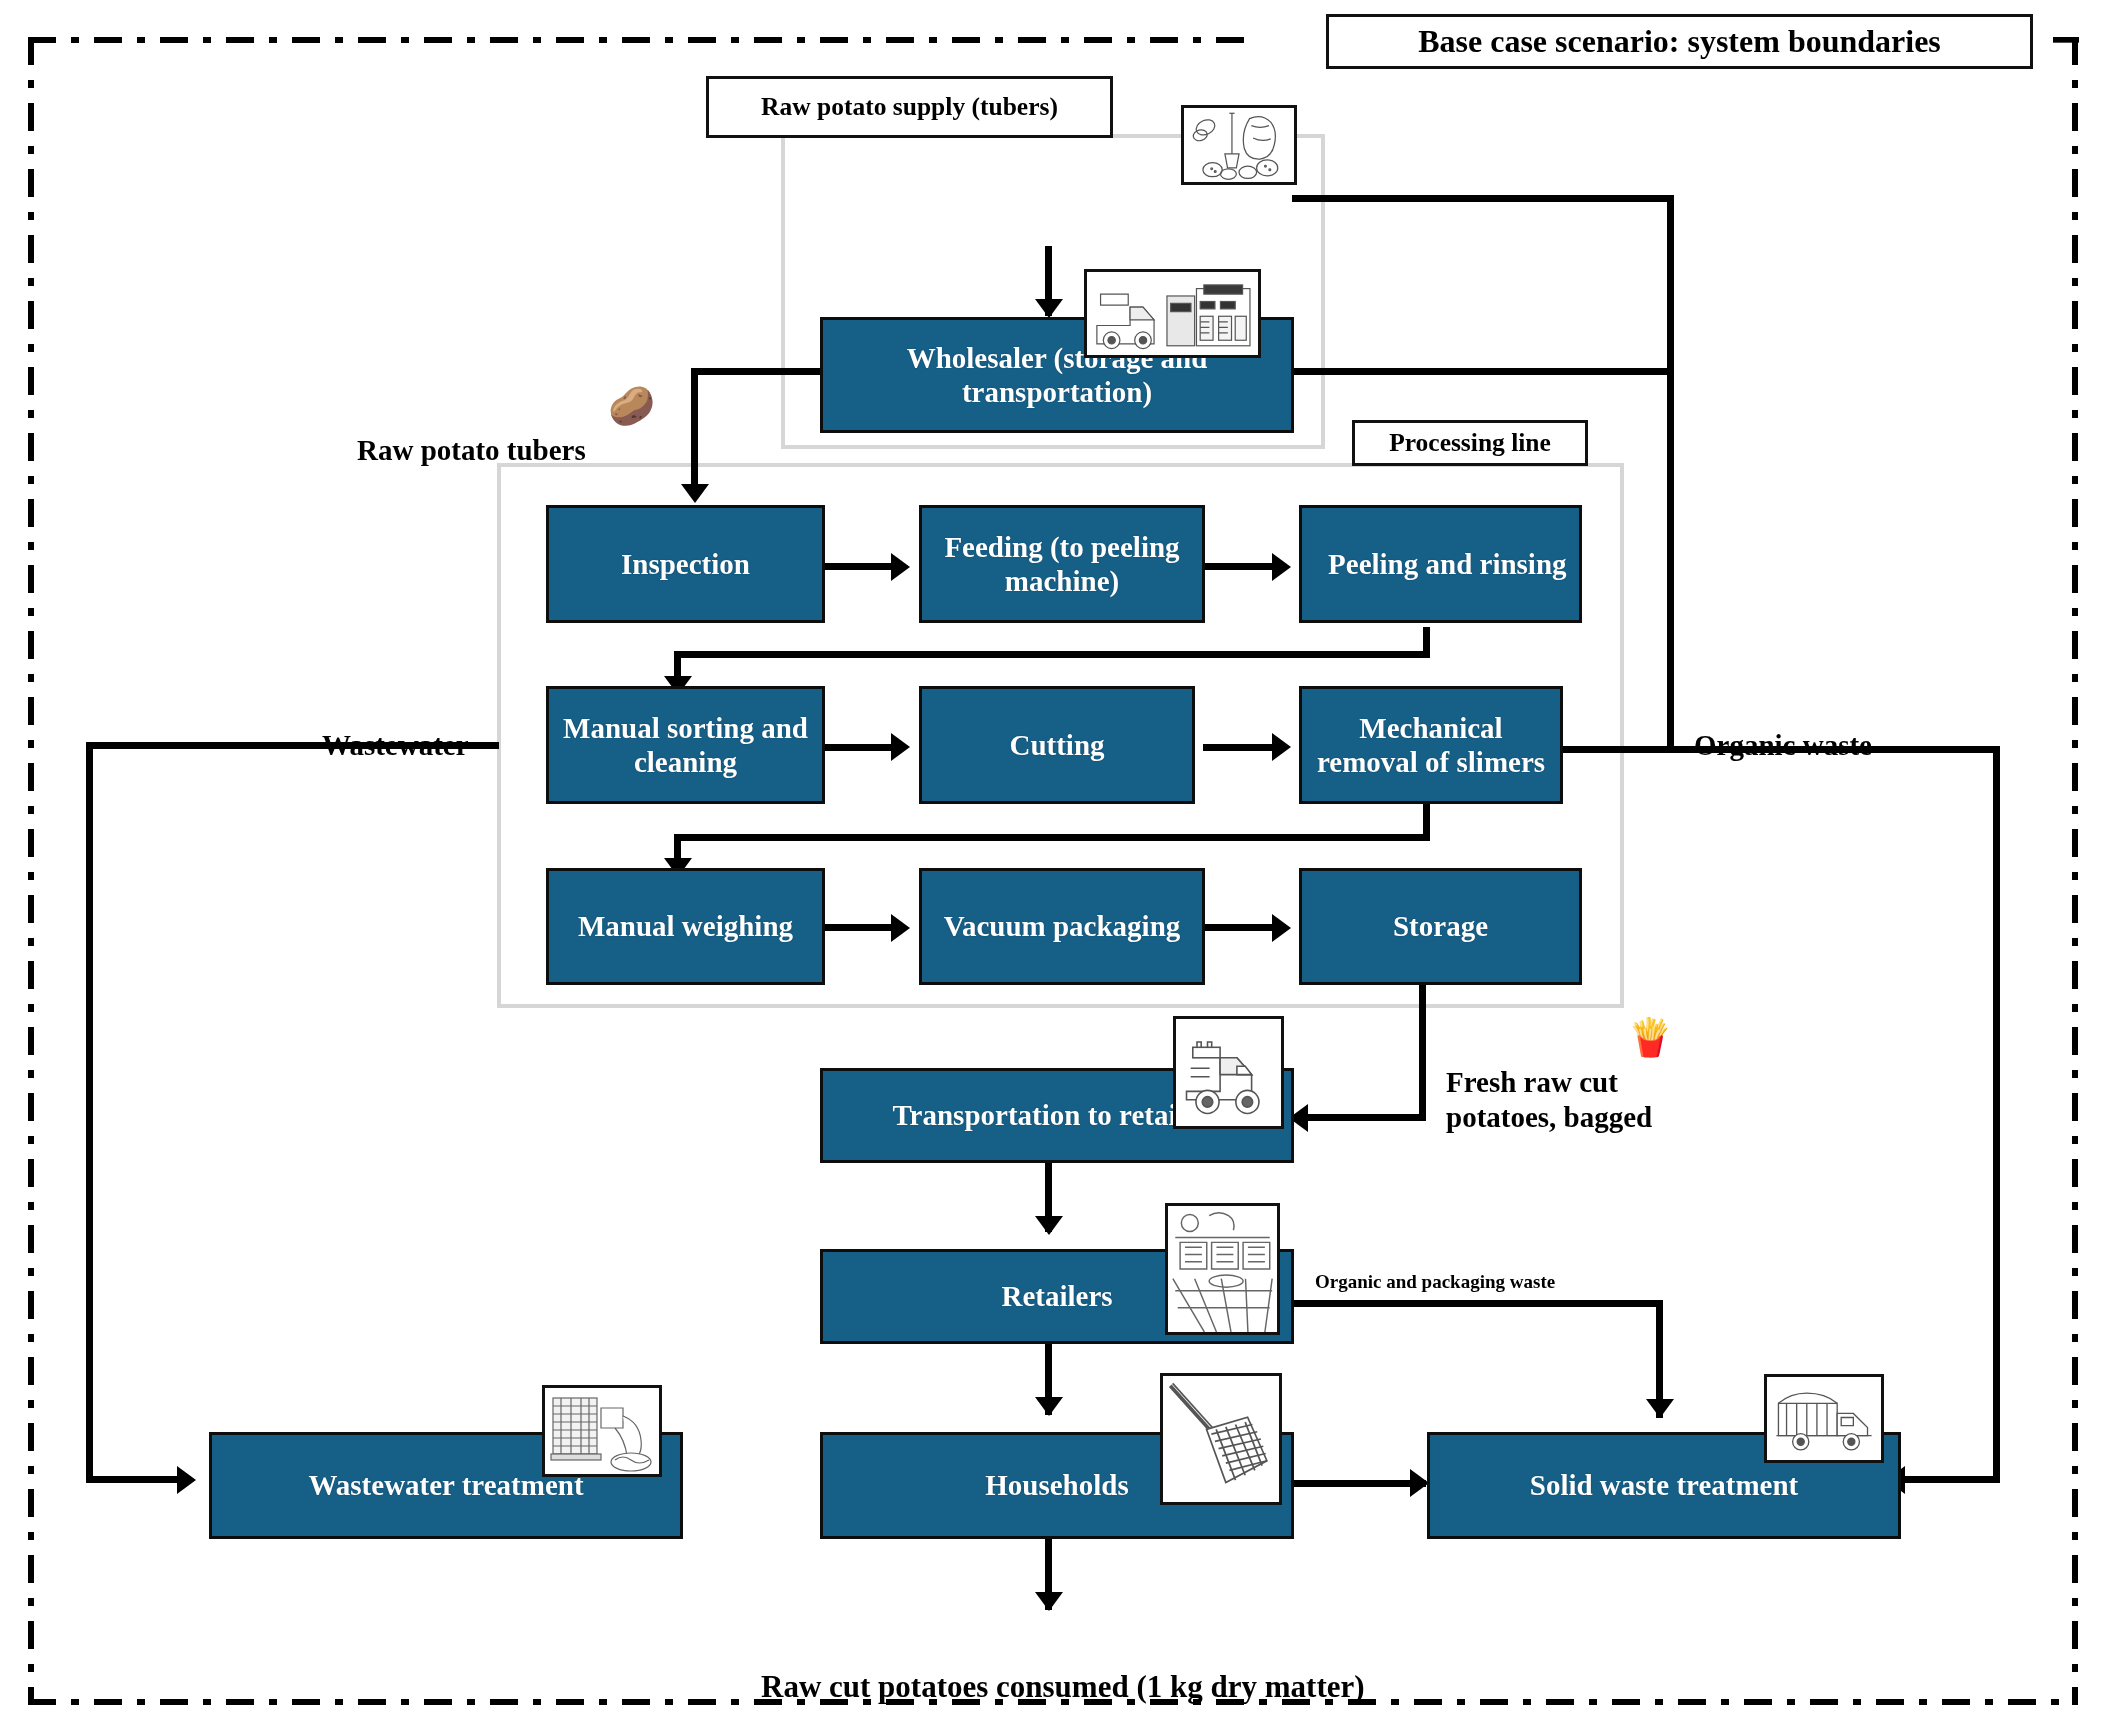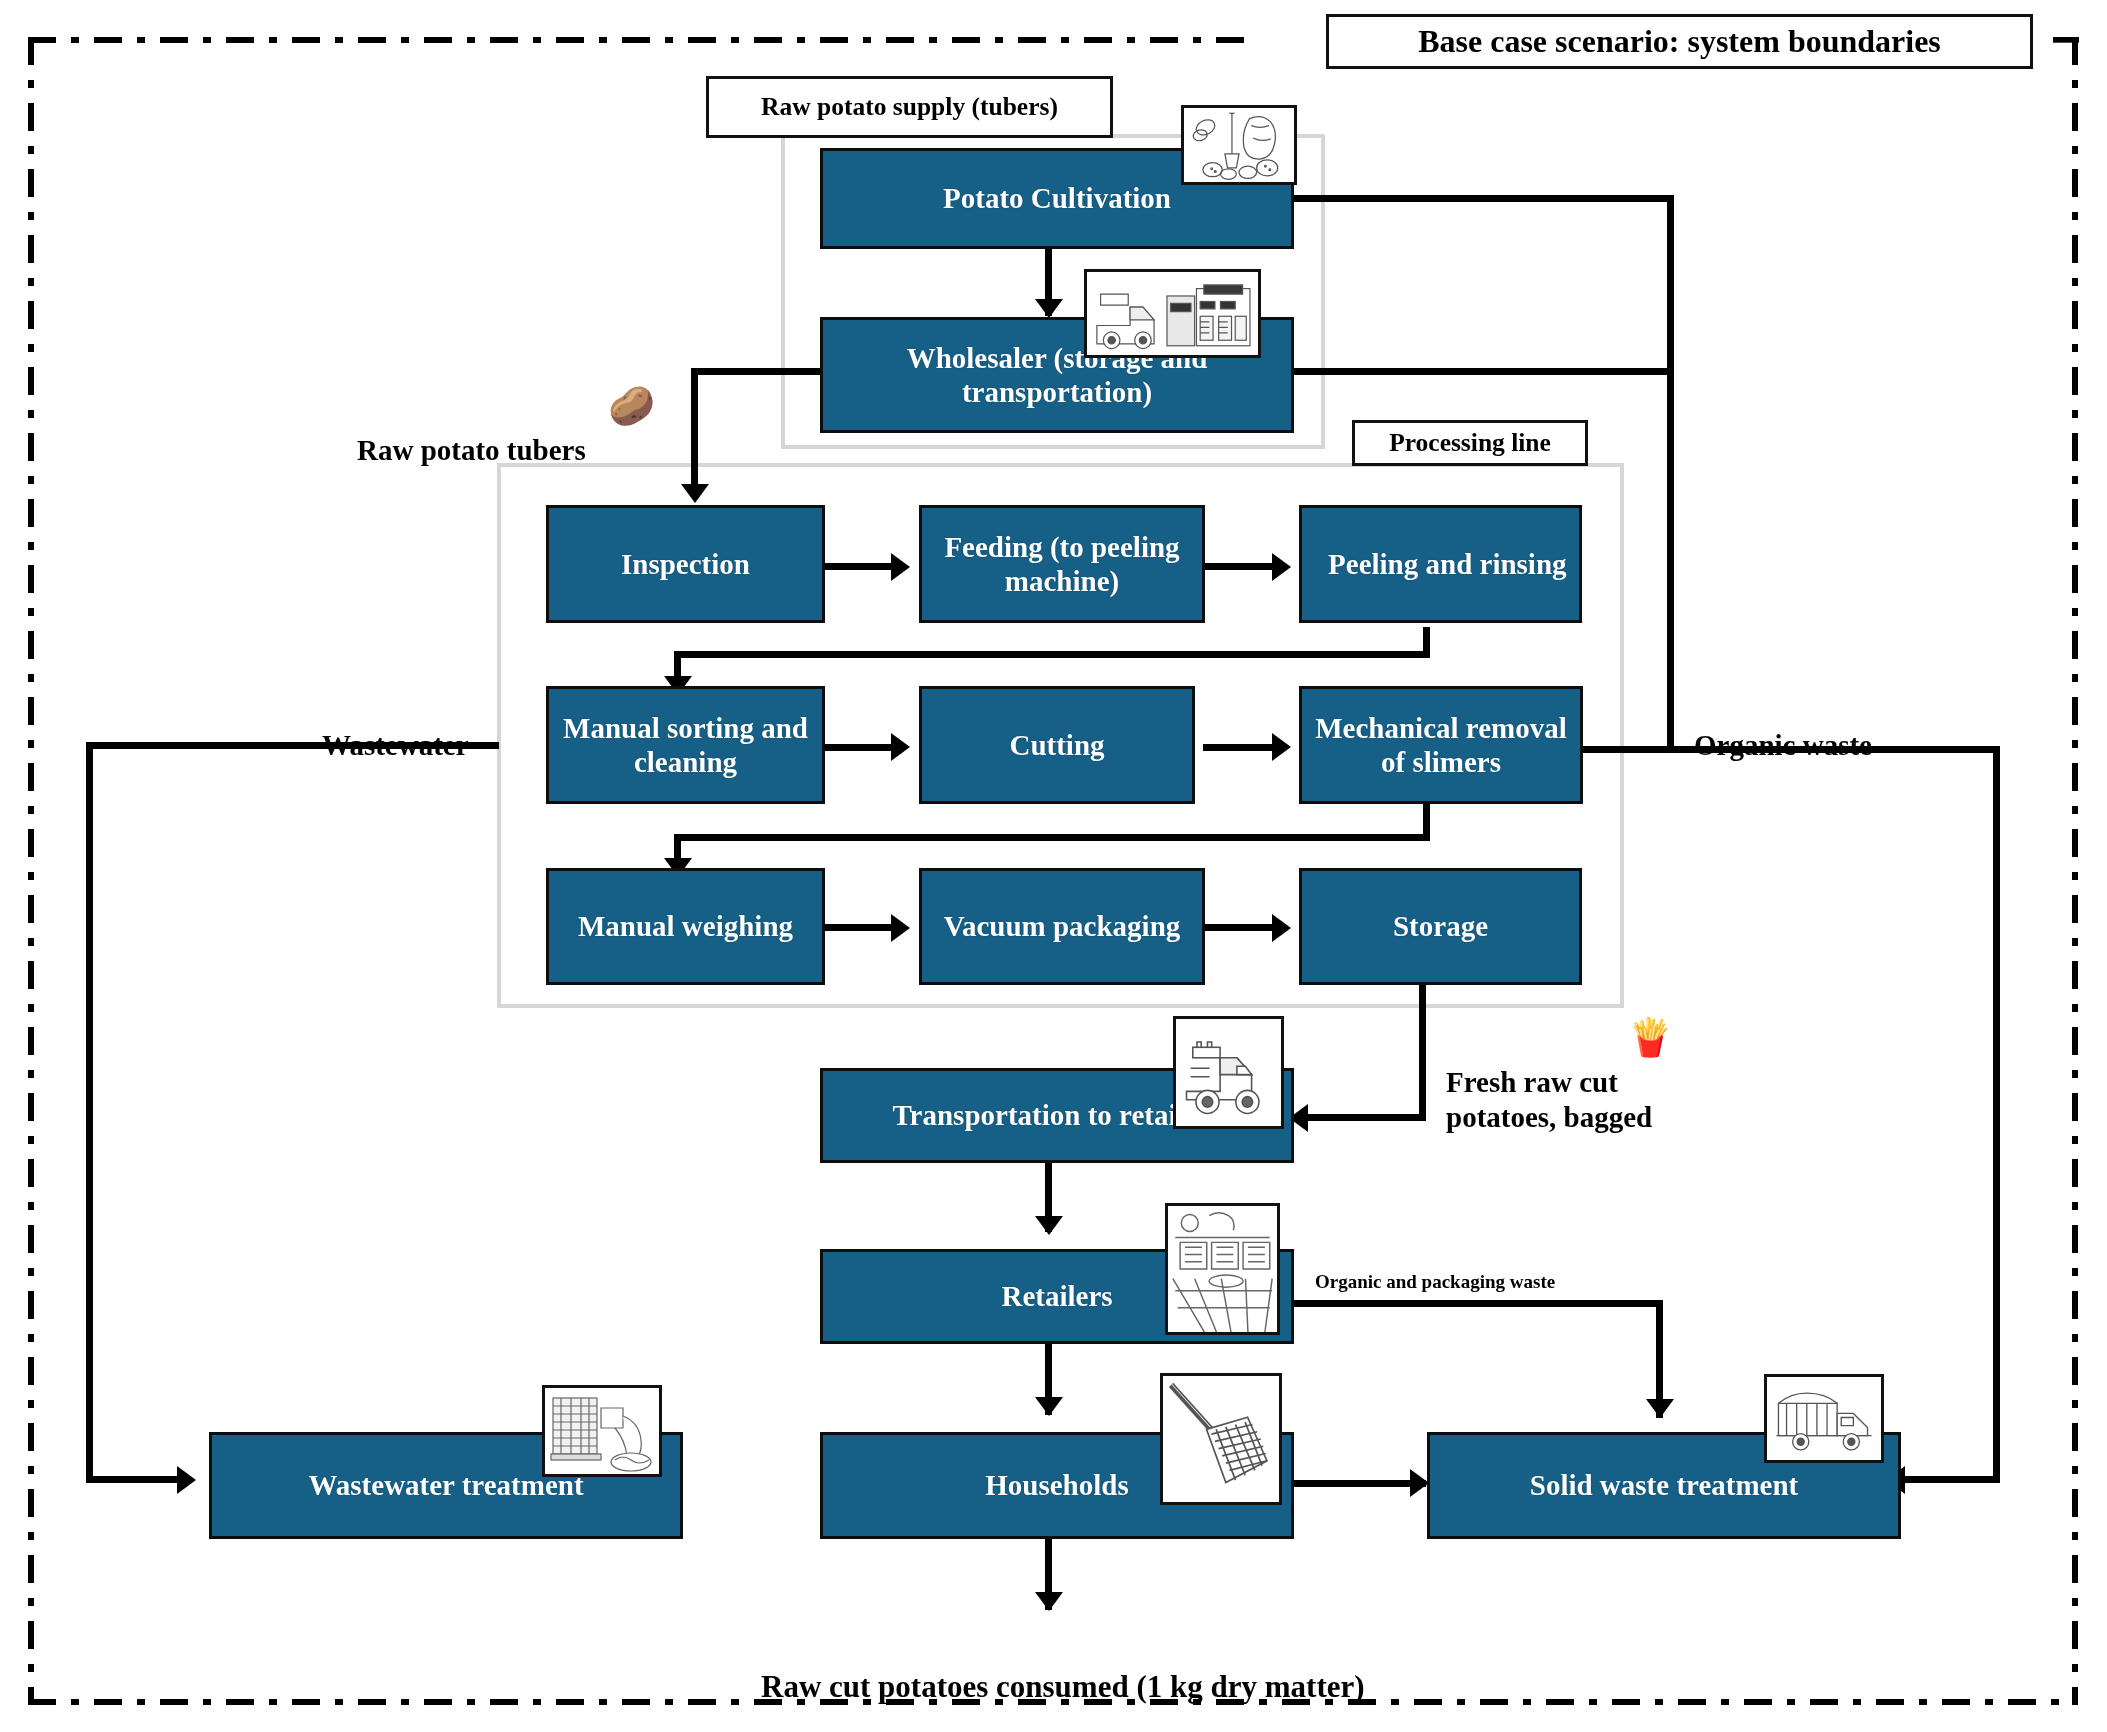--- a/index.html
+++ b/index.html
@@ -136,23 +136,20 @@
   <div class="ln" style="left:86px;top:742px;width:413px;height:7px;"></div>
   <div class="ln" style="left:86px;top:742px;width:7px;height:737px;"></div>
   <div class="ln" style="left:86px;top:1476px;width:105px;height:7px;"></div>
   <div class="ar ar-r" style="left:177px;top:1466px;"></div>
 
   <div class="ln" style="left:1559px;top:746px;width:441px;height:7px;"></div>
   <div class="ln" style="left:1993px;top:746px;width:7px;height:733px;"></div>
   <div class="ln" style="left:1904px;top:1476px;width:96px;height:7px;"></div>
   <div class="ar ar-l" style="left:1886px;top:1466px;"></div>
 
-  <div class="pbox" style="left:820px;top:148px;width:474px;height:101px;font-size:29px;">
-    <span>Potato Cultivation</span>
-  </div>
 
   <div class="pbox" style="left:820px;top:317px;width:474px;height:116px;font-size:29px;">
     <span>Wholesaler (storage and transportation)</span>
   </div>
 
   <div class="pbox" style="left:546px;top:505px;width:279px;height:118px;font-size:29px;">
     <span>Inspection</span>
   </div>
   <div class="pbox" style="left:919px;top:505px;width:286px;height:118px;font-size:29px;">
     <span>Feeding (to peeling machine)</span>
@@ -160,21 +157,21 @@
   <div class="pbox" style="left:1299px;top:505px;width:283px;height:118px;font-size:29px;padding-left:20px;">
     <span>Peeling and rinsing</span>
   </div>
 
   <div class="pbox" style="left:546px;top:686px;width:279px;height:118px;font-size:29px;">
     <span>Manual sorting and cleaning</span>
   </div>
   <div class="pbox" style="left:919px;top:686px;width:276px;height:118px;font-size:29px;">
     <span>Cutting</span>
   </div>
-  <div class="pbox" style="left:1299px;top:686px;width:284px;height:118px;font-size:29px;">
+  <div class="pbox" style="left:1299px;top:686px;width:264px;height:118px;font-size:29px;">
     <span>Mechanical removal of slimers</span>
   </div>
 
   <div class="pbox" style="left:546px;top:868px;width:279px;height:117px;font-size:29px;">
     <span>Manual weighing</span>
   </div>
   <div class="pbox" style="left:919px;top:868px;width:286px;height:117px;font-size:29px;">
     <span>Vacuum packaging</span>
   </div>
   <div class="pbox" style="left:1299px;top:868px;width:283px;height:117px;font-size:29px;">

